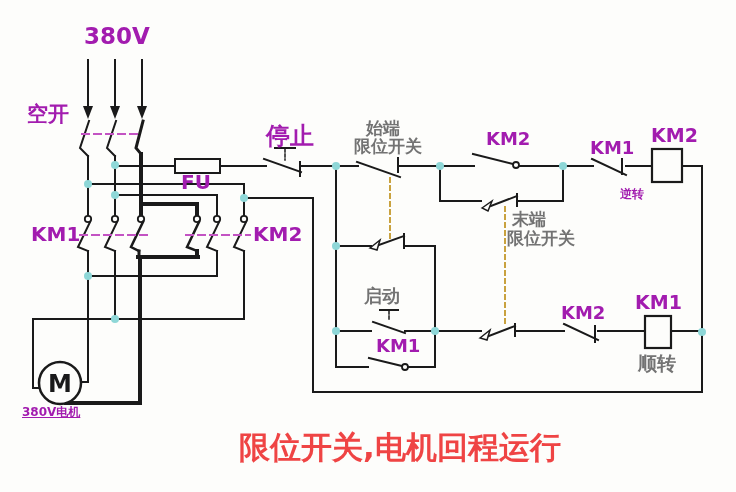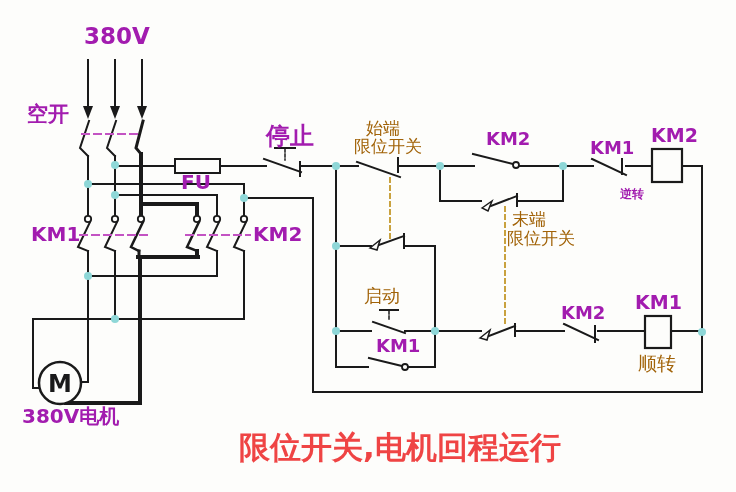--- a/index.html
+++ b/index.html
@@ -1,21 +1,21 @@
 <!DOCTYPE html>
 <html><head>
 <meta charset="utf-8">
 <style>
   html,body{margin:0;padding:0;}
   body{background:#e8e8e8;font-family:"DejaVu Sans",sans-serif;}
   #stage{position:relative;width:736px;height:492px;background:#fdfdfb;overflow:hidden;}
   #wires{position:absolute;left:0;top:0;}
   .lbl{position:absolute;white-space:nowrap;line-height:1;font-family:"DejaVu Sans",sans-serif;}
   .blue{color:#a21caf;font-weight:bold;text-align:center;}
-  .red{color:#a16207;font-weight:normal;}
+  .red{color:#737373;font-weight:bold;}
   .title{color:#ef4444;font-weight:bold;}
 </style>
 </head>
 <body>
 
 <div id="stage">
 
   <svg id="wires" width="736" height="492" viewBox="0 0 736 492">
     <g stroke="#1a1a1a" stroke-width="2" fill="none" stroke-linecap="square">
 
@@ -201,15 +201,15 @@
   <span class="lbl blue" style="left:590px;top:139px;font-size:18px;">KM1</span>
   <span class="lbl blue" style="left:651px;top:126px;font-size:19px;">KM2</span>
   <span class="lbl blue" style="left:620px;top:188px;font-size:12px;">逆转</span>
   <span class="lbl blue" style="left:31px;top:224px;font-size:20px;">KM1</span>
   <span class="lbl blue" style="left:253px;top:224px;font-size:20px;">KM2</span>
   <span class="lbl red" style="left:364px;top:287px;font-size:18px;">启动</span>
   <span class="lbl blue" style="left:376px;top:337px;font-size:18px;">KM1</span>
   <span class="lbl blue" style="left:561px;top:304px;font-size:18px;">KM2</span>
   <span class="lbl blue" style="left:635px;top:293px;font-size:19px;">KM1</span>
   <span class="lbl red" style="left:638px;top:354px;font-size:19px;">顺转</span>
-  <span class="lbl blue" style="left:22px;top:406px;font-size:20px;">380V电机</span>
+  <span class="lbl blue" style="left:22px;top:406px;font-size:12px;text-decoration:underline;">380V电机</span>
   <span class="lbl title" style="left:180px;top:432px;width:440px;text-align:center;font-size:31px;">限位开关,电机回程运行</span>
 </div>
 
 </body></html>

